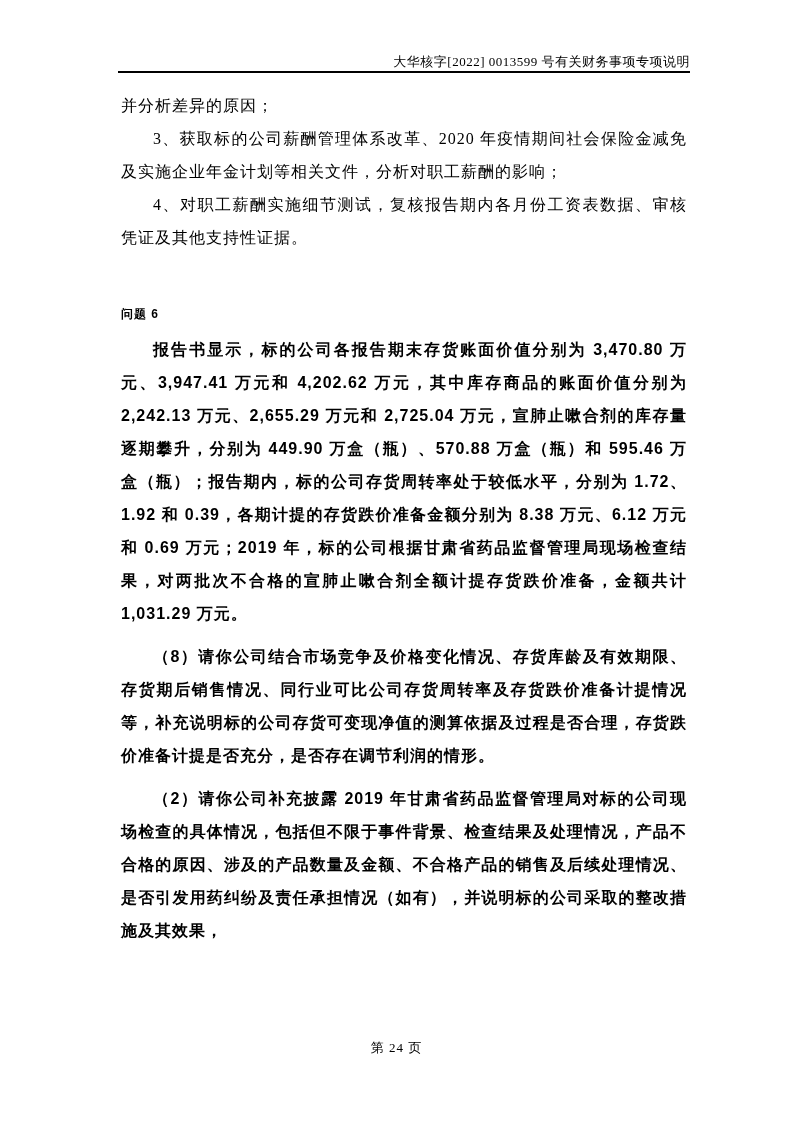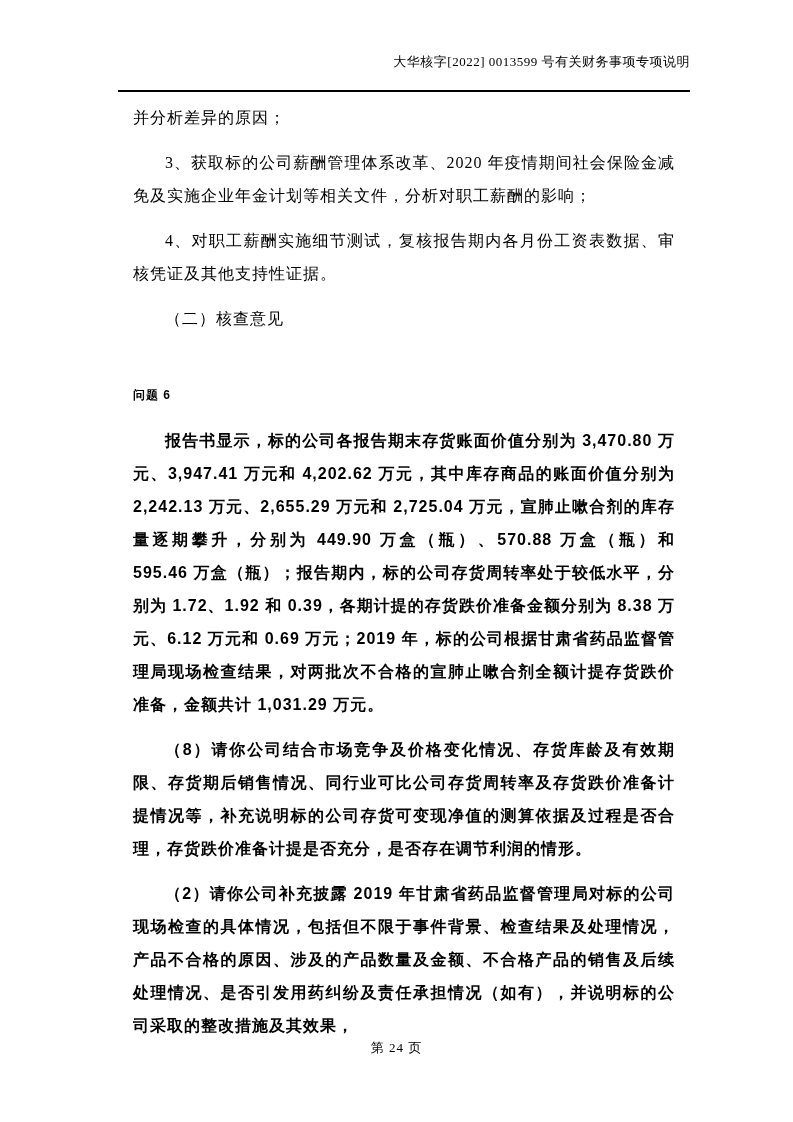--- a/index.html
+++ b/index.html
@@ -19,36 +19,36 @@
   }
   .header {
     position: absolute;
     top: 53px;
     left: 118px;
     width: 572px;
     text-align: right;
     font-size: 13px;
     letter-spacing: 0.5px;
     line-height: 17px;
-    padding-bottom: 20px;
+    padding-bottom: 1px;
     border-bottom: 2px solid #000000;
   }
   .body-text {
     position: absolute;
     top: 89px;
     left: 121px;
     width: 566px;
     font-size: 16px;
     line-height: 33px;
     letter-spacing: 1px;
     text-align: justify;
     text-justify: inter-ideograph;
   }
   .body-text p {
-    margin: 12px;
+    margin: 0;
     padding: 0;
   }
   .indent { text-indent: 2em; }
   .bold-sans {
     font-family: "Liberation Sans", "DejaVu Sans", sans-serif;
     font-weight: 700;
   }
   .question-heading {
     margin-top: 44px !important;
     font-size: 12px;
@@ -72,21 +72,20 @@
 <div class="page">
 
   <div class="header">
     <span>大华核字[2022] 0013599 号有关财务事项专项说明</span>
   </div>
 
   <div class="body-text">
     <p>并分析差异的原因；</p>
     <p class="indent">3、获取标的公司薪酬管理体系改革、2020 年疫情期间社会保险金减免及实施企业年金计划等相关文件，分析对职工薪酬的影响；</p>
     <p class="indent">4、对职工薪酬实施细节测试，复核报告期内各月份工资表数据、审核凭证及其他支持性证据。</p>
-    <p class="indent">（二）核查意见</p>
     <p class="bold-sans question-heading">问题 6</p>
     <p class="bold-sans indent q-body">报告书显示，标的公司各报告期末存货账面价值分别为 3,470.80 万元、3,947.41 万元和 4,202.62 万元，其中库存商品的账面价值分别为 2,242.13 万元、2,655.29 万元和 2,725.04 万元，宣肺止嗽合剂的库存量逐期攀升，分别为 449.90 万盒（瓶）、570.88 万盒（瓶）和 595.46 万盒（瓶）；报告期内，标的公司存货周转率处于较低水平，分别为 1.72、1.92 和 0.39，各期计提的存货跌价准备金额分别为 8.38 万元、6.12 万元和 0.69 万元；2019 年，标的公司根据甘肃省药品监督管理局现场检查结果，对两批次不合格的宣肺止嗽合剂全额计提存货跌价准备，金额共计 1,031.29 万元。</p>
     <p class="bold-sans indent q-item-1">（8）请你公司结合市场竞争及价格变化情况、存货库龄及有效期限、存货期后销售情况、同行业可比公司存货周转率及存货跌价准备计提情况等，补充说明标的公司存货可变现净值的测算依据及过程是否合理，存货跌价准备计提是否充分，是否存在调节利润的情形。</p>
     <p class="bold-sans indent q-item-2">（2）请你公司补充披露 2019 年甘肃省药品监督管理局对标的公司现场检查的具体情况，包括但不限于事件背景、检查结果及处理情况，产品不合格的原因、涉及的产品数量及金额、不合格产品的销售及后续处理情况、是否引发用药纠纷及责任承担情况（如有），并说明标的公司采取的整改措施及其效果，</p>
   </div>
 
   <div class="footer">
     <span>第 24 页</span>
   </div>
 

